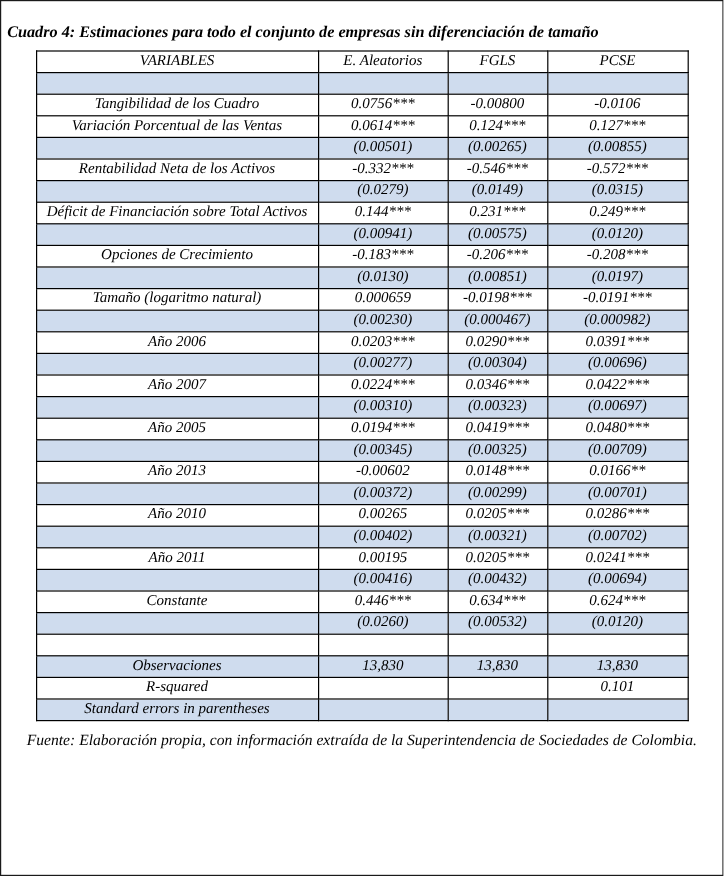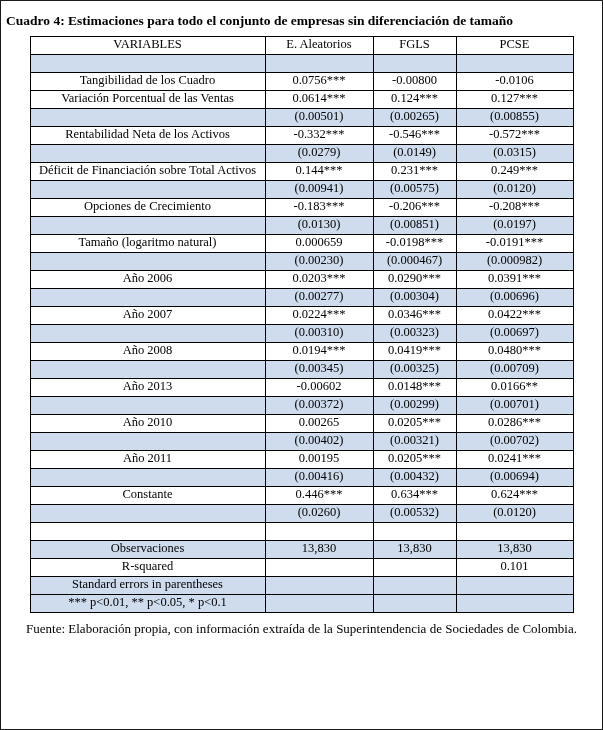--- a/index.html
+++ b/index.html
@@ -5,22 +5,23 @@
   html, body { margin: 0; padding: 0; background: #ffffff; }
   body { width: 603px; height: 730px; }
   .page {
     box-sizing: border-box;
     width: 603px;
     height: 730px;
     border: 1px solid #1a1a1a;
     background: #ffffff;
     font-family: "Liberation Serif", "DejaVu Serif", serif;
     color: #000000;
-    padding: 9px 5px;
+    padding: 15px 5px;
     overflow: hidden;
+    font-style: italic;
   }
   .title {
     font-size: 13.5px;
     font-weight: bold;
     line-height: 1.3;
     margin: 2px 0 6px 0;
   }
   table.results {
     border-collapse: collapse;
     table-layout: fixed;
@@ -163,21 +164,21 @@
           <td class="col-num">0.0346***</td>
           <td class="col-num">0.0422***</td>
         </tr>
         <tr class="shaded">
           <td class="col-var"></td>
           <td class="col-num">(0.00310)</td>
           <td class="col-num">(0.00323)</td>
           <td class="col-num">(0.00697)</td>
         </tr>
         <tr>
-          <td class="col-var">Año 2008</td>
+          <td class="col-var">Año 2005</td>
           <td class="col-num">0.0194***</td>
           <td class="col-num">0.0419***</td>
           <td class="col-num">0.0480***</td>
         </tr>
         <tr class="shaded">
           <td class="col-var"></td>
           <td class="col-num">(0.00345)</td>
           <td class="col-num">(0.00325)</td>
           <td class="col-num">(0.00709)</td>
         </tr>
@@ -246,24 +247,18 @@
           <td class="col-num"></td>
           <td class="col-num"></td>
           <td class="col-num">0.101</td>
         </tr>
         <tr class="shaded">
           <td class="col-var">Standard errors in parentheses</td>
           <td class="col-num"></td>
           <td class="col-num"></td>
           <td class="col-num"></td>
         </tr>
-        <tr class="shaded">
-          <td class="col-var">*** p&lt;0.01, ** p&lt;0.05, * p&lt;0.1</td>
-          <td class="col-num"></td>
-          <td class="col-num"></td>
-          <td class="col-num"></td>
-        </tr>
       </tbody>
   </table>
 
   <div class="footer">Fuente: Elaboración propia, con información extraída de la Superintendencia de Sociedades de Colombia.</div>
 
 </div>
 
 </body></html>

